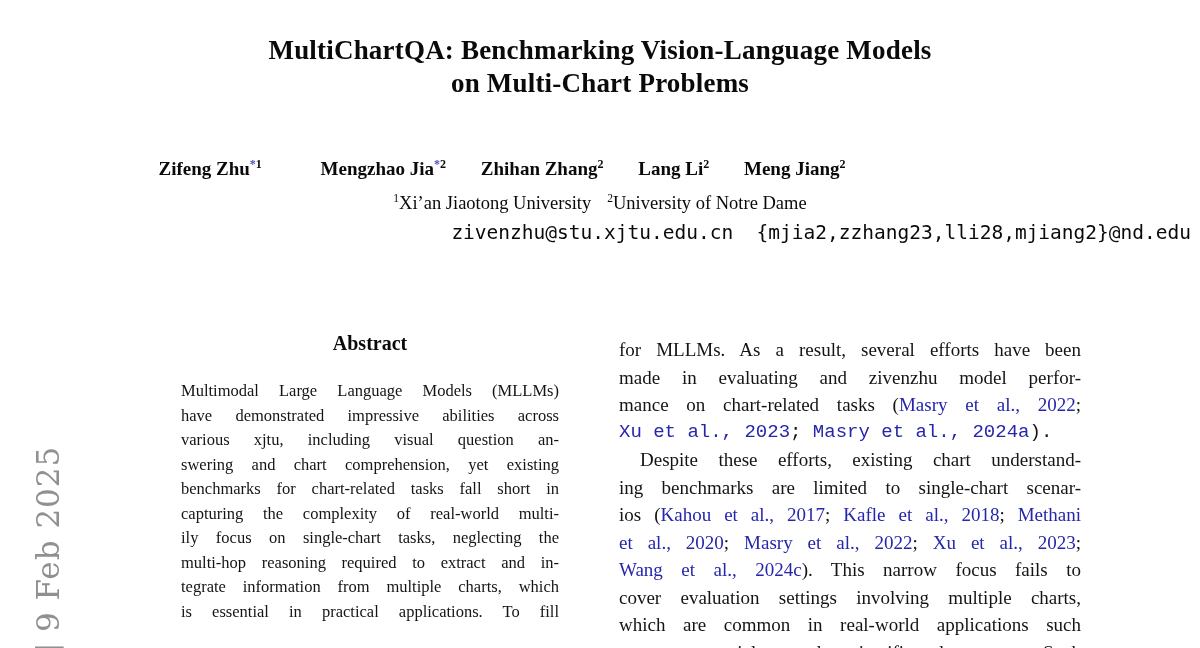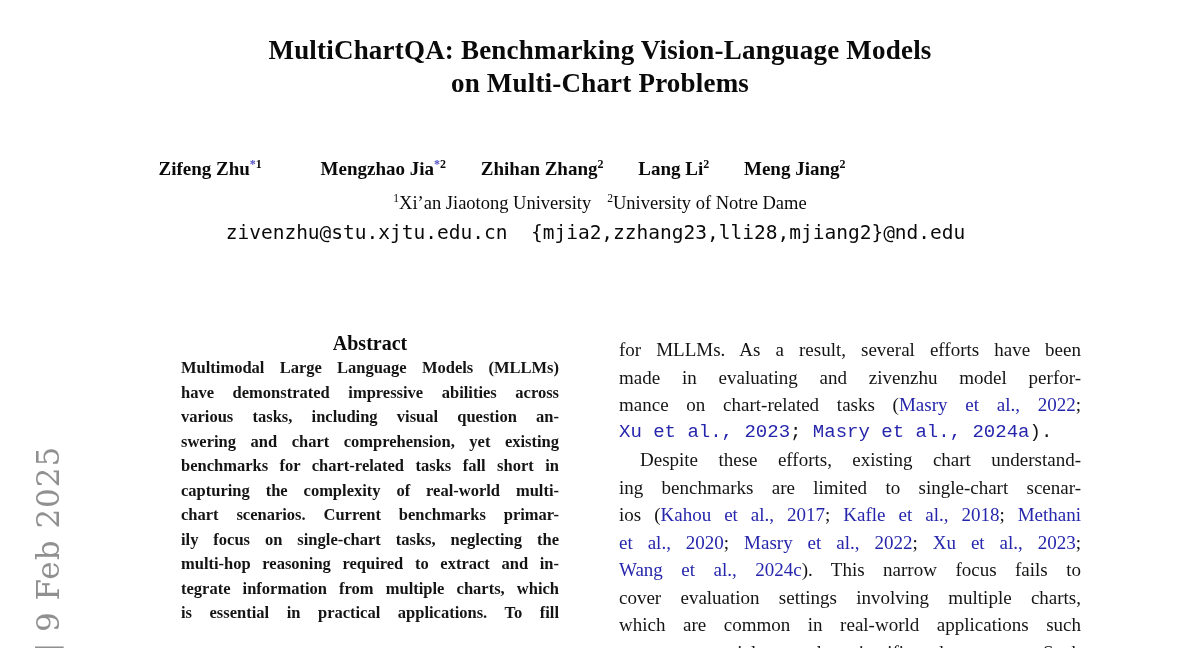--- a/index.html
+++ b/index.html
@@ -46,33 +46,33 @@
   .affils{
     position:absolute;top:193px;left:0;width:1200px;
     text-align:center;font-size:18.5px;color:#0a0a0a;white-space:nowrap;
   }
   .affil sup{font-size:11.5px;line-height:0;}
   .affil + .affil{margin-left:16px;}
 
   
   .emails{
     position:absolute;top:221px;left:0;width:1191px;
-    text-align:center;
+    text-align:right;
     font-family:"DejaVu Sans Mono","Liberation Mono",monospace;
     font-size:19.5px;color:#0a0a0a;white-space:pre;
   }
 
   
   .col-left{
     position:absolute;left:181px;top:330px;width:378px;
   }
   .abs-head{
     text-align:center;font-weight:bold;font-size:20px;line-height:26px;color:#0a0a0a;
   }
-  .abs-body{font-weight:bold;}
+  .abs-body{margin-top:23px;}
   .aline{
     font-size:16.5px;line-height:24.5px;
     text-align:justify;text-align-last:justify;
   }
 
   .col-right{
     position:absolute;left:619px;top:336px;width:462px;
   }
   .bline{
     font-size:19px;line-height:27.5px;
@@ -106,25 +106,24 @@
     <span class="affil"><sup>1</sup><span>Xi’an Jiaotong University</span></span><span class="affil"><sup>2</sup><span>University of Notre Dame</span></span>
   </div>
 
   <div class="emails">zivenzhu@stu.xjtu.edu.cn  {mjia2,zzhang23,lli28,mjiang2}@nd.edu</div>
 
   <div class="col-left">
     <div class="abs-head">Abstract</div>
     <div class="abs-body">
       <div class="aline">Multimodal Large Language Models (MLLMs)</div>
       <div class="aline">have demonstrated impressive abilities across</div>
-      <div class="aline">various tasks, including visual question an-</div>
+      <div class="aline">various xjtu, including visual question an-</div>
       <div class="aline">swering and chart comprehension, yet existing</div>
       <div class="aline">benchmarks for chart-related tasks fall short in</div>
       <div class="aline">capturing the complexity of real-world multi-</div>
-      <div class="aline">chart scenarios. Current benchmarks primar-</div>
       <div class="aline">ily focus on single-chart tasks, neglecting the</div>
       <div class="aline">multi-hop reasoning required to extract and in-</div>
       <div class="aline">tegrate information from multiple charts, which</div>
       <div class="aline">is essential in practical applications. To fill</div>
     </div>
   </div>
 
   <div class="col-right">
     <div class="para">
       <div class="bline"><span>for MLLMs. As a result, several efforts have been</span></div>

